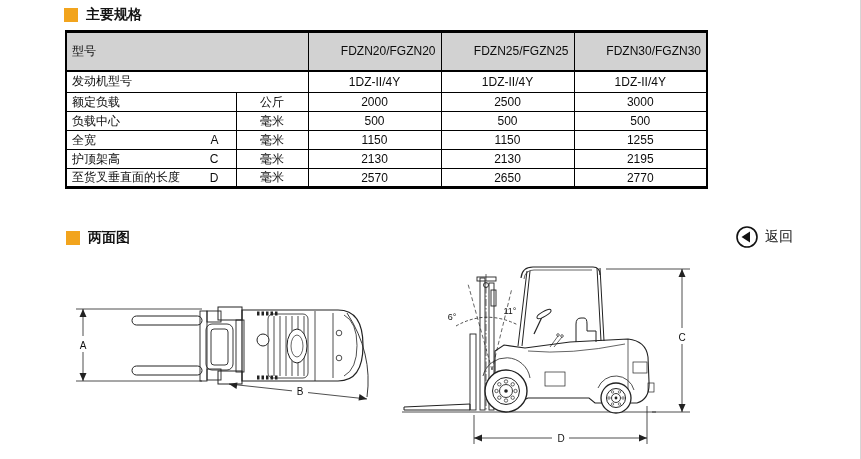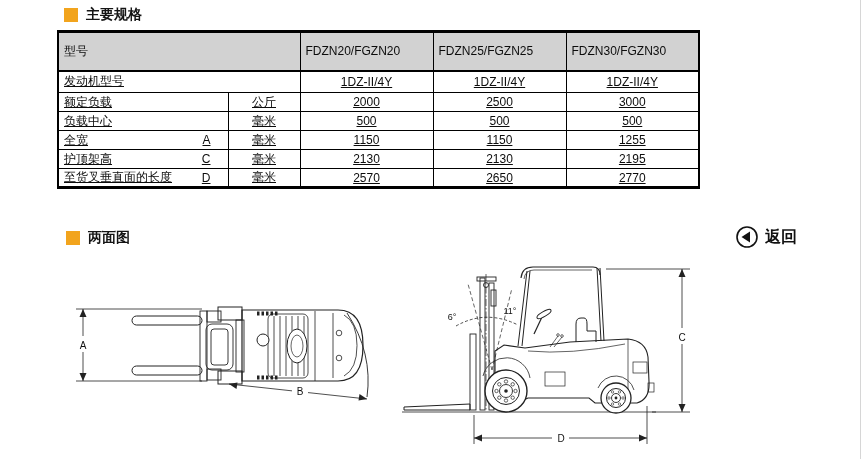--- a/index.html
+++ b/index.html
@@ -4,40 +4,40 @@
 <style>
   * { margin:0; padding:0; box-sizing:border-box; }
   body { font-family:"Liberation Sans","DejaVu Sans",sans-serif; background:#fff; }
   .page { position:relative; width:861px; height:459px; background:#ffffff;
           border-right:1px solid #d6d6d6; overflow:hidden; color:#111; }
 
   .section-header { position:absolute; display:flex; align-items:center; gap:8px;
                     font-size:14px; font-weight:bold; color:#141414; }
   .bullet { width:14px; height:14px; background:#F2A41D; flex:0 0 auto; }
 
-  .spec-table { position:absolute; left:57px; top:30px; border-collapse:collapse;
+  .spec-table { position:absolute; left:65px; top:30px; border-collapse:collapse;
                 table-layout:fixed; width:643px; font-size:12px; color:#0c0c0c;
                 border:2px solid #000; border-top:3px solid #000; border-bottom:3px solid #000; }
   .spec-table col.c-label  { width:170px; }
   .spec-table col.c-unit   { width:72px; }
   .spec-table col.c-m      { width:133px; }
   .spec-table th, .spec-table td { border:1px solid #000; padding:0 5px; vertical-align:middle;
                                    overflow:hidden; white-space:nowrap; }
   .spec-table thead th { background:#D2D2D2; font-weight:normal; height:39px;
                          border-bottom:2px solid #000; }
-  .spec-table thead th.model-col { text-align:left; }
+  .spec-table thead th.model-col { text-align:right; }
   .spec-table thead th.model-label { text-align:left; }
   .spec-table tr.engine-row td { height:22px; }
-  .spec-table tbody tr td { height:19px;text-decoration:underline; }
+  .spec-table tbody tr td { height:19px; }
   .spec-table td.val, .spec-table td.unit { text-align:center; }
   .lab-flex { display:flex; justify-content:space-between; align-items:center; }
   .lab-flex .letter { padding-right:12px; }
 
   .back-button { position:absolute; left:735px; top:225px; display:flex; align-items:center;
-                 gap:6px; font-size:16px; font-weight:bold; color:#111; cursor:pointer;justify-content:center; }
+                 gap:6px; font-size:14px; font-weight:normal; color:#111; cursor:pointer;justify-content:center; }
 
   svg text { font-family:"Liberation Sans","DejaVu Sans",sans-serif; }
   .drawing { position:absolute; }
 </style>
 </head>
 <body>
 
 <div class="page">
 
   <div class="section-header" style="left:64px; top:6px;">

